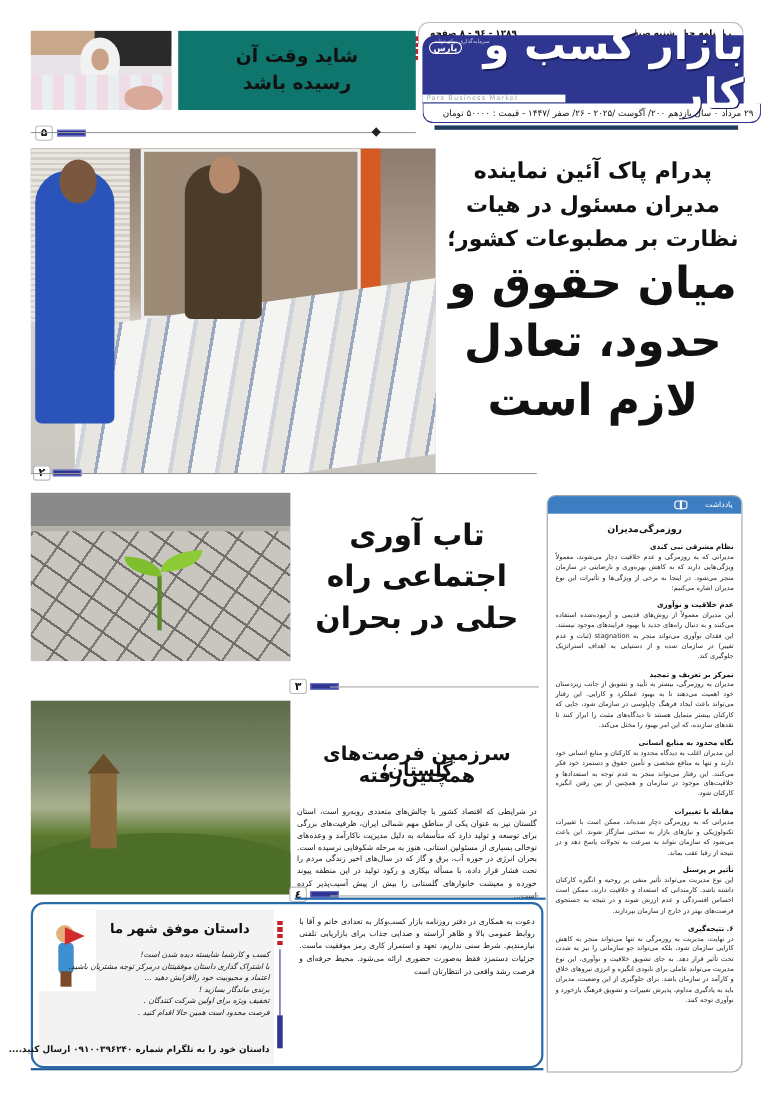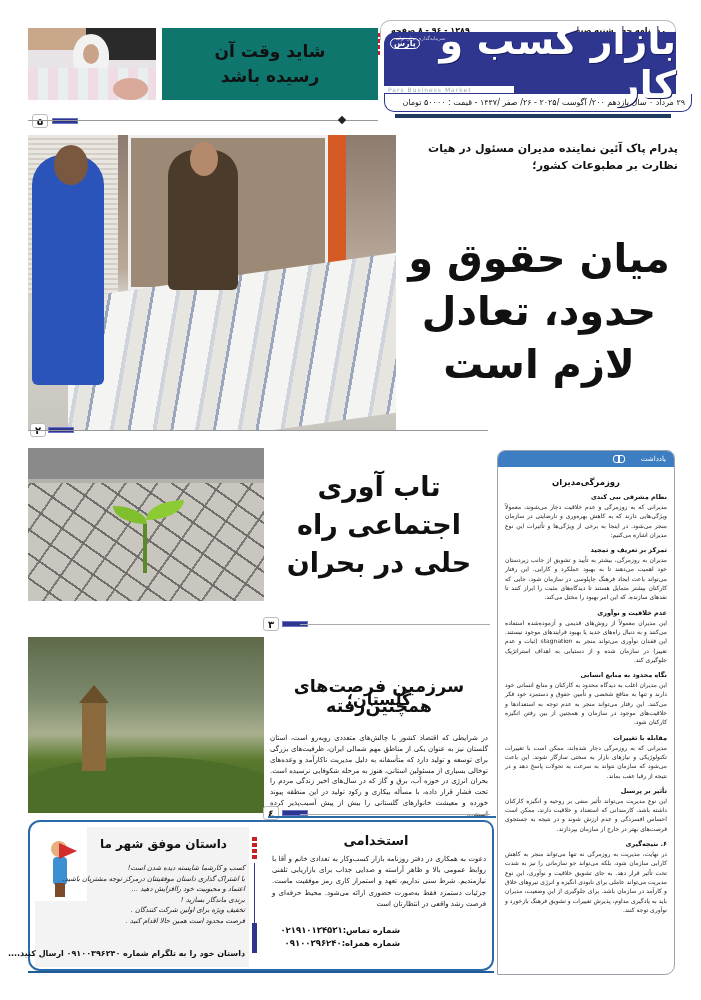--- a/index.html
+++ b/index.html
@@ -80,22 +80,22 @@
     background: repeating-linear-gradient(180deg, #e9e6e0 0 3px, #d3cfc8 3px 5px); }
   .main-photo .shopfront { position:absolute; left: 100px; top: 0; width: 200px; height: 155px; background: #9c8a76; border: 3px solid #eee; }
   .main-photo .orange-pillar { position:absolute; left: 300px; top: 0; width: 18px; height: 165px; background: #d65a24; }
   .main-photo .man1 { position:absolute; left: 4px; top: 20px; width: 72px; height: 230px; border-radius: 30px 30px 6px 6px; background: #2a54b9; }
   .main-photo .man1::before { content:""; position:absolute; left: 22px; top: -10px; width: 34px; height: 40px; border-radius: 50%; background: #7a5840; }
   .main-photo .man2 { position:absolute; left: 140px; top: 15px; width: 70px; height: 140px; border-radius: 26px 26px 6px 6px; background: #4b3b2b; }
   .main-photo .man2::before { content:""; position:absolute; left: 22px; top: -8px; width: 28px; height: 34px; border-radius: 50%; background: #b5896c; }
   .main-photo .papers { position:absolute; left: 40px; top: 140px; width: 340px; height: 160px;
     background: repeating-linear-gradient(100deg, #f4f4f2 0 22px, #cfd4dc 22px 26px, #e7e5e0 26px 40px, #9aa7be 40px 43px); transform: skewY(-8deg); }
   .main-kicker {
-    left: 400px; top: 140px; width: 278px; text-align: right;
-    font-size: 11px; font-weight: bold; line-height: 1.55;
+    left: 400px; top: 140px; width: 278px; text-align: center;
+    font-size: 20px; font-weight: bold; line-height: 1.55;
   }
   .main-headline {
     left: 400px; top: 232px; width: 278px; text-align: center;
     font-size: 40px; font-weight: 900; line-height: 1.32; letter-spacing: -0.5px;
   }
   .main-rule { left: 28px; top: 430px; width: 460px; height: 1px; background: #999; }
 
   
   .plant-photo {
     left: 28px; top: 448px; width: 236px; height: 153px; overflow: hidden;
@@ -248,54 +248,49 @@
   <div class="note-header">
     <span>یادداشت</span>
     <span class="note-icon"></span>
   </div>
   <div class="note-title">روزمرگی‌مدیران</div>
   <div class="note-section">
     <h4>نظام مشرقی نبی کندی</h4>
     <p>مدیرانی که به روزمرگی و عدم خلاقیت دچار می‌شوند، معمولاً ویژگی‌هایی دارند که به کاهش بهره‌وری و نارضایتی در سازمان منجر می‌شود. در اینجا به برخی از ویژگی‌ها و تأثیرات این نوع مدیران اشاره می‌کنیم:</p>
   </div>
   <div class="note-section">
+    <h4>عدم خلاقیت و نوآوری</h4>
+    <p>این مدیران معمولاً از روش‌های قدیمی و آزموده‌شده استفاده می‌کنند و به دنبال راه‌های جدید یا بهبود فرایندهای موجود نیستند. این فقدان نوآوری می‌تواند منجر به stagnation (ثبات و عدم تغییر) در سازمان شده و از دستیابی به اهداف استراتژیک جلوگیری کند.</p>
+  </div>
+  <div class="note-section">
     <h4>تمرکز بر تعریف و تمجید</h4>
     <p>مدیران به روزمرگی، بیشتر به تأیید و تشویق از جانب زیردستان خود اهمیت می‌دهند تا به بهبود عملکرد و کارایی. این رفتار می‌تواند باعث ایجاد فرهنگ چاپلوسی در سازمان شود، جایی که کارکنان بیشتر متمایل هستند تا دیدگاه‌های مثبت را ابراز کنند تا نقدهای سازنده، که این امر بهبود را مختل می‌کند.</p>
   </div>
   <div class="note-section">
-    <h4>عدم خلاقیت و نوآوری</h4>
-    <p>این مدیران معمولاً از روش‌های قدیمی و آزموده‌شده استفاده می‌کنند و به دنبال راه‌های جدید یا بهبود فرایندهای موجود نیستند. این فقدان نوآوری می‌تواند منجر به stagnation (ثبات و عدم تغییر) در سازمان شده و از دستیابی به اهداف استراتژیک جلوگیری کند.</p>
-  </div>
-  <div class="note-section">
     <h4>نگاه محدود به منابع انسانی</h4>
     <p>این مدیران اغلب به دیدگاه محدود به کارکنان و منابع انسانی خود دارند و تنها به منافع شخصی و تأمین حقوق و دستمزد خود فکر می‌کنند. این رفتار می‌تواند منجر به عدم توجه به استعدادها و خلاقیت‌های موجود در سازمان و همچنین از بین رفتن انگیزه کارکنان شود.</p>
   </div>
   <div class="note-section">
     <h4>مقابله با تغییرات</h4>
     <p>مدیرانی که به روزمرگی دچار شده‌اند، ممکن است با تغییرات تکنولوژیکی و نیازهای بازار به سختی سازگار شوند. این باعث می‌شود که سازمان نتواند به سرعت به تحولات پاسخ دهد و در نتیجه از رقبا عقب بماند.</p>
   </div>
   <div class="note-section">
     <h4>تأثیر بر پرسنل</h4>
     <p>این نوع مدیریت می‌تواند تأثیر منفی بر روحیه و انگیزه کارکنان داشته باشد. کارمندانی که استعداد و خلاقیت دارند، ممکن است احساس افسردگی و عدم ارزش شوند و در نتیجه به جستجوی فرصت‌های بهتر در خارج از سازمان بپردازند.</p>
   </div>
   <div class="note-section">
     <h4>۶. نتیجه‌گیری</h4>
     <p>در نهایت، مدیریت به روزمرگی نه تنها می‌تواند منجر به کاهش کارایی سازمان شود، بلکه می‌تواند جو سازمانی را نیز به شدت تحت تأثیر قرار دهد. به جای تشویق خلاقیت و نوآوری، این نوع مدیریت می‌تواند عاملی برای نابودی انگیزه و انرژی نیروهای خلاق و کارآمد در سازمان باشد. برای جلوگیری از این وضعیت، مدیران باید به یادگیری مداوم، پذیرش تغییرات و تشویق فرهنگ بازخورد و نوآوری توجه کنند.</p>
   </div>
 </div>
 
 <div class="abs ad-frame"></div>
 
 <div class="abs hiring-box">
-  <div class="hiring-title">استخدامی</div>
   <div class="hiring-body">دعوت به همکاری در دفتر روزنامه بازار کسب‌وکار به تعدادی خانم و آقا با روابط عمومی بالا و ظاهر آراسته و صدایی جذاب برای بازاریابی تلفنی نیازمندیم. شرط سنی نداریم، تعهد و استمرار کاری رمز موفقیت ماست. جزئیات دستمزد فقط به‌صورت حضوری ارائه می‌شود. محیط حرفه‌ای و فرصت رشد واقعی در انتظارتان است</div>
-  <div class="hiring-phones">
-    <div>شماره تماس:۰۲۱۹۱۰۱۳۴۵۳۱</div>
-    <div>شماره همراه:۰۹۱۰۰۳۹۶۲۴۰</div>
-  </div>
 </div>
 
 <div class="abs ad-divider">
   <div class="reds"></div>
     <div class="line"></div>
     <div class="vlogo"></div>
 </div>
 
 <div class="abs story-box">
   <div class="story-icon">

